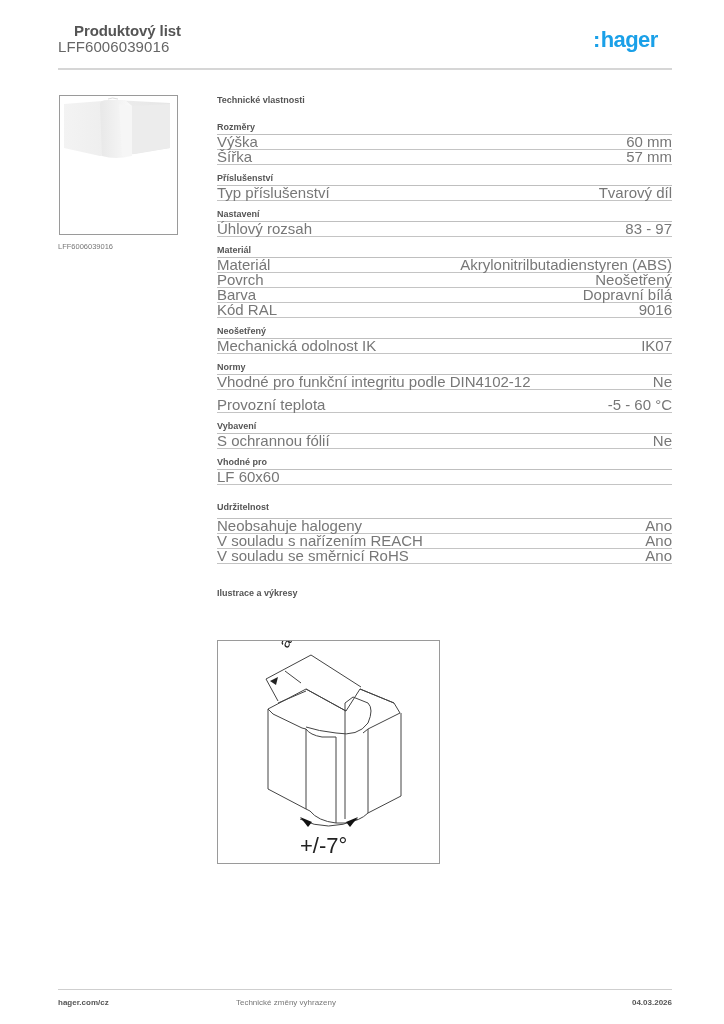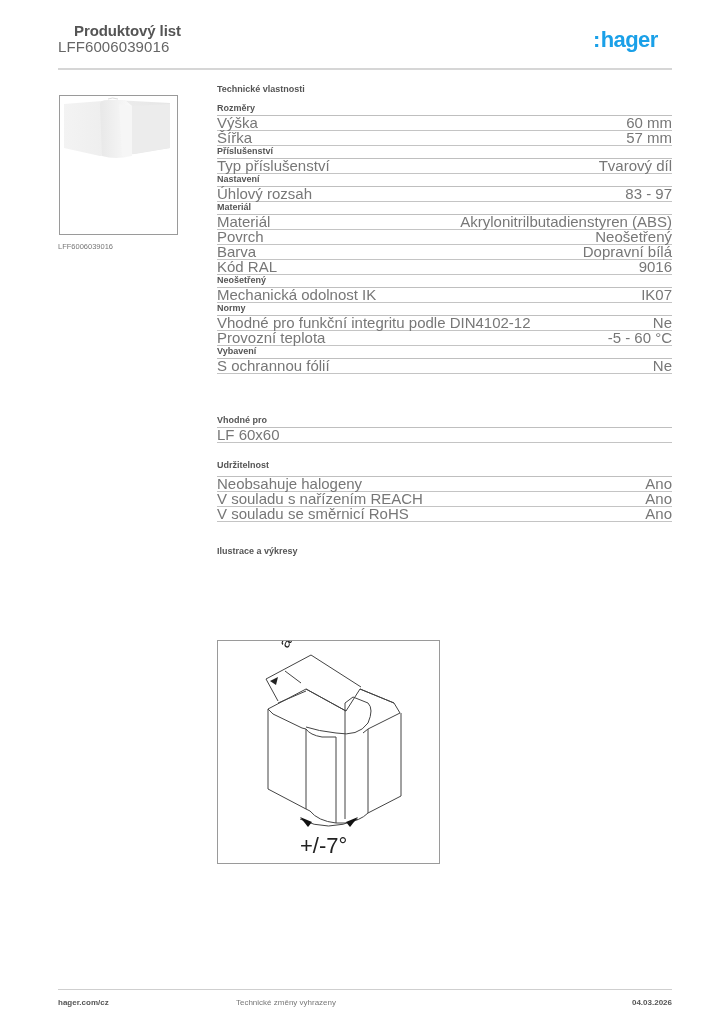--- a/index.html
+++ b/index.html
@@ -19,23 +19,23 @@
     .logo .colon { font-size: 22px; margin-right: 1px; }
     .header-rule {
       position: absolute; left: 58px; top: 68px; width: 614px; height: 2px; background: #d6d6d6;
     }
     .thumb {
       position: absolute; left: 59px; top: 95px; width: 117px; height: 138px; border: 1px solid #9a9a9a; background: #fff; overflow: hidden;
     }
     .thumb-caption {
       position: absolute; left: 58px; top: 242px; font-size: 7.5px; color: #777;
     }
-    .main { position: absolute; left: 217px; top: 84px; width: 455px; }
+    .main { position: absolute; left: 217px; top: 95px; width: 455px; }
     .tech-title { font-size: 9px; font-weight: bold; color: #555; height: 19px; line-height: 11px; }
-    .section { }
+    .section { margin-top: 8px; }
     .section-title {
       font-size: 9px; font-weight: bold; color: #555; line-height: 11px; padding-bottom: 1px; border-bottom: 1px solid #bfbfbf;
     }
     .row {
       display: flex; justify-content: space-between; font-size: 15px; color: #777; line-height: 12px; padding-top: 1px;
       border-bottom: 1px solid #c4c4c4; height: 13px;
     }
     .row .val { text-align: right; }
     .illus-title { font-size: 9px; font-weight: bold; color: #555; margin-top: 24px; line-height: 11px; }
     .drawing {
@@ -152,21 +152,21 @@
   </div>
 
   <div class="section">
     <div class="section-title">Vybavení</div>
     <div class="row">
         <span>S ochrannou fólií</span>
         <span class="val">Ne</span>
       </div>
   </div>
 
-  <div class="section" style="margin-top:41px">
+  <div class="section" style="margin-top:8px">
     <div class="section-title">Vhodné pro</div>
     <div class="row">
         <span>LF 60x60</span>
         <span class="val"></span>
       </div>
   </div>
 
   <div class="section" style="margin-top:17px">
     <div class="section-title" style="padding-bottom:5px">Udržitelnost</div>
     <div class="row">

